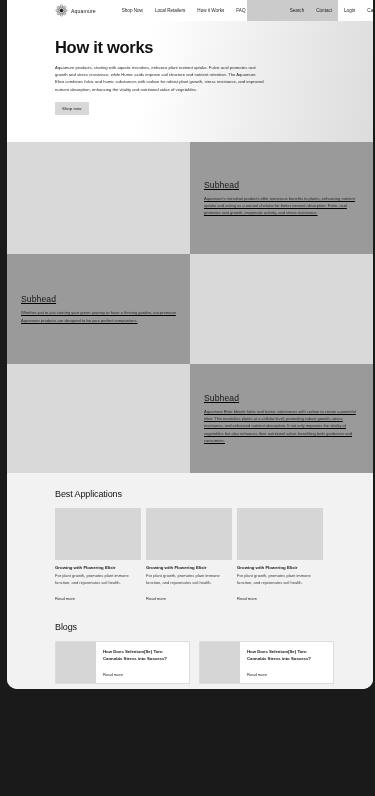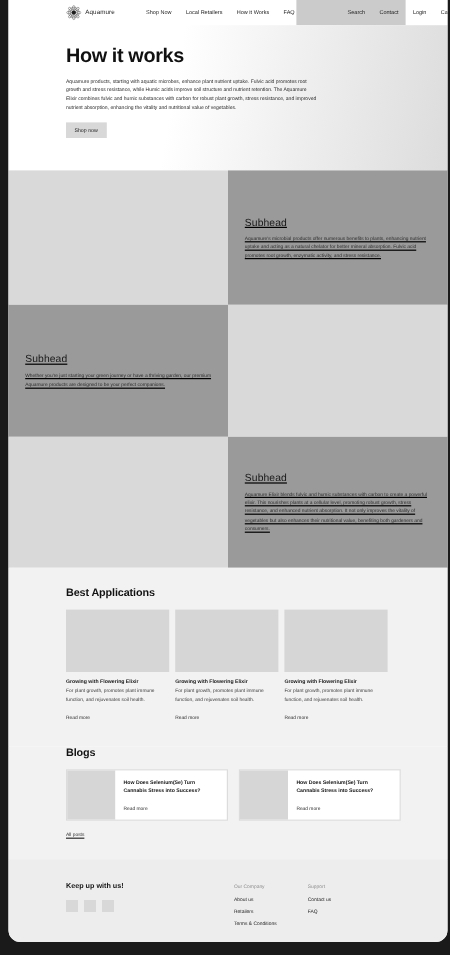--- a/index.html
+++ b/index.html
@@ -9,21 +9,21 @@
     font-family: "Liberation Sans", sans-serif;
     overflow: hidden;
   }
   .device {
     position: relative;
     width: 375px; height: 796px;
     background: #1a1a1a;
   }
   .page {
     position: absolute;
-    left: 7px; top: 0; width: 366px; height: 785px;
+    left: 7px; top: 0; width: 366px; height: 689px;
     background: #fff;
     border-radius: 0 0 10px 10px;
     overflow: hidden;
   }
 
   
   .nav {
     position: relative;
     height: 21px;
     background: #fff;
@@ -89,21 +89,21 @@
   .r2 { height: 110px; }
   .r3 { height: 109px; }
   .col-l { width: 183px; }
   .col-r { width: 183px; }
 
   
   .apps {
     background: #f2f2f2;
     padding: 16px 48px 18px 48px;
   }
-  .sec-title { font-size: 9px; font-weight: 700; color: #121212; margin-bottom: 9px; letter-spacing: -.1px; }
+  .sec-title { font-size: 9px; font-weight: 400; color: #121212; margin-bottom: 9px; letter-spacing: -.1px; }
   .cards { display: flex; gap: 5px; }
   .card { width: 86px; }
   .card-thumb { width: 100%; height: 52px; background: #d6d6d6; }
   .card h4 { font-size: 4.3px; font-weight: 700; color: #161616; margin: 5px 0 3px; }
   .card p { font-size: 4.05px; line-height: 1.65; color: #3a3a3a; }
   .read-more { display: inline-block; margin-top: 4px; font-size: 4.05px; color: #2c2c2c; text-decoration: none; }
 
   
   .blogs {
     background: #f2f2f2;

